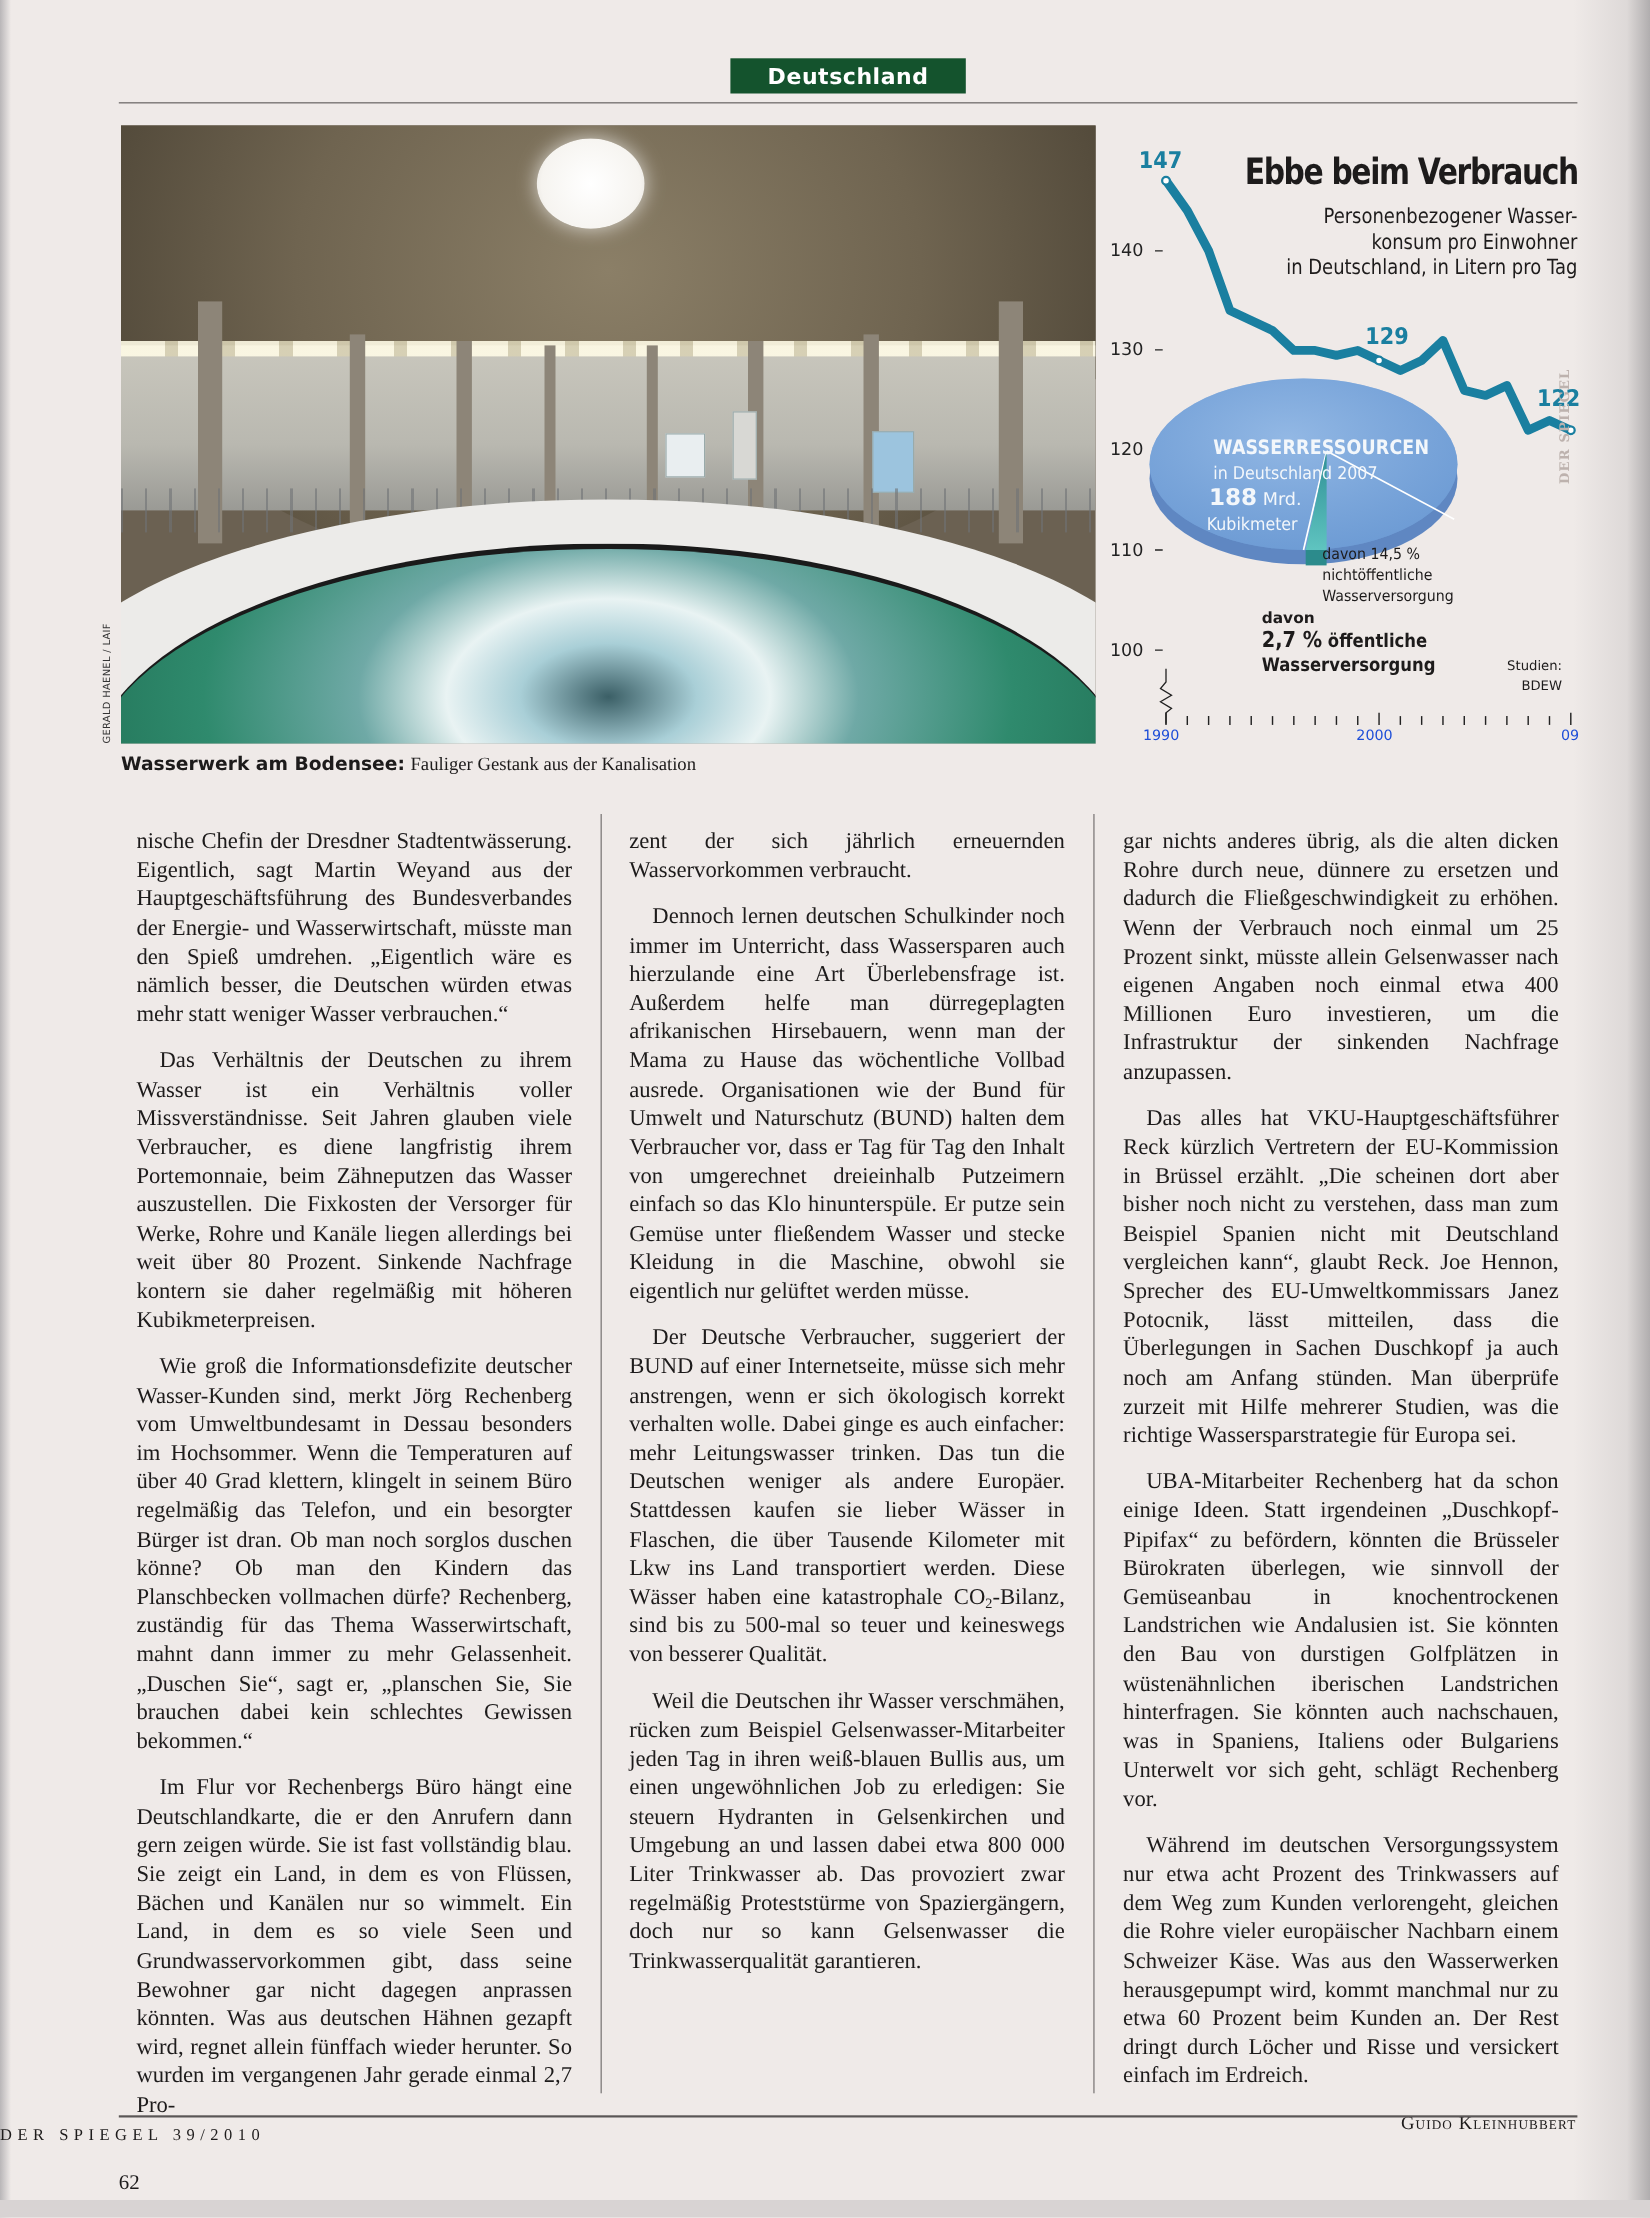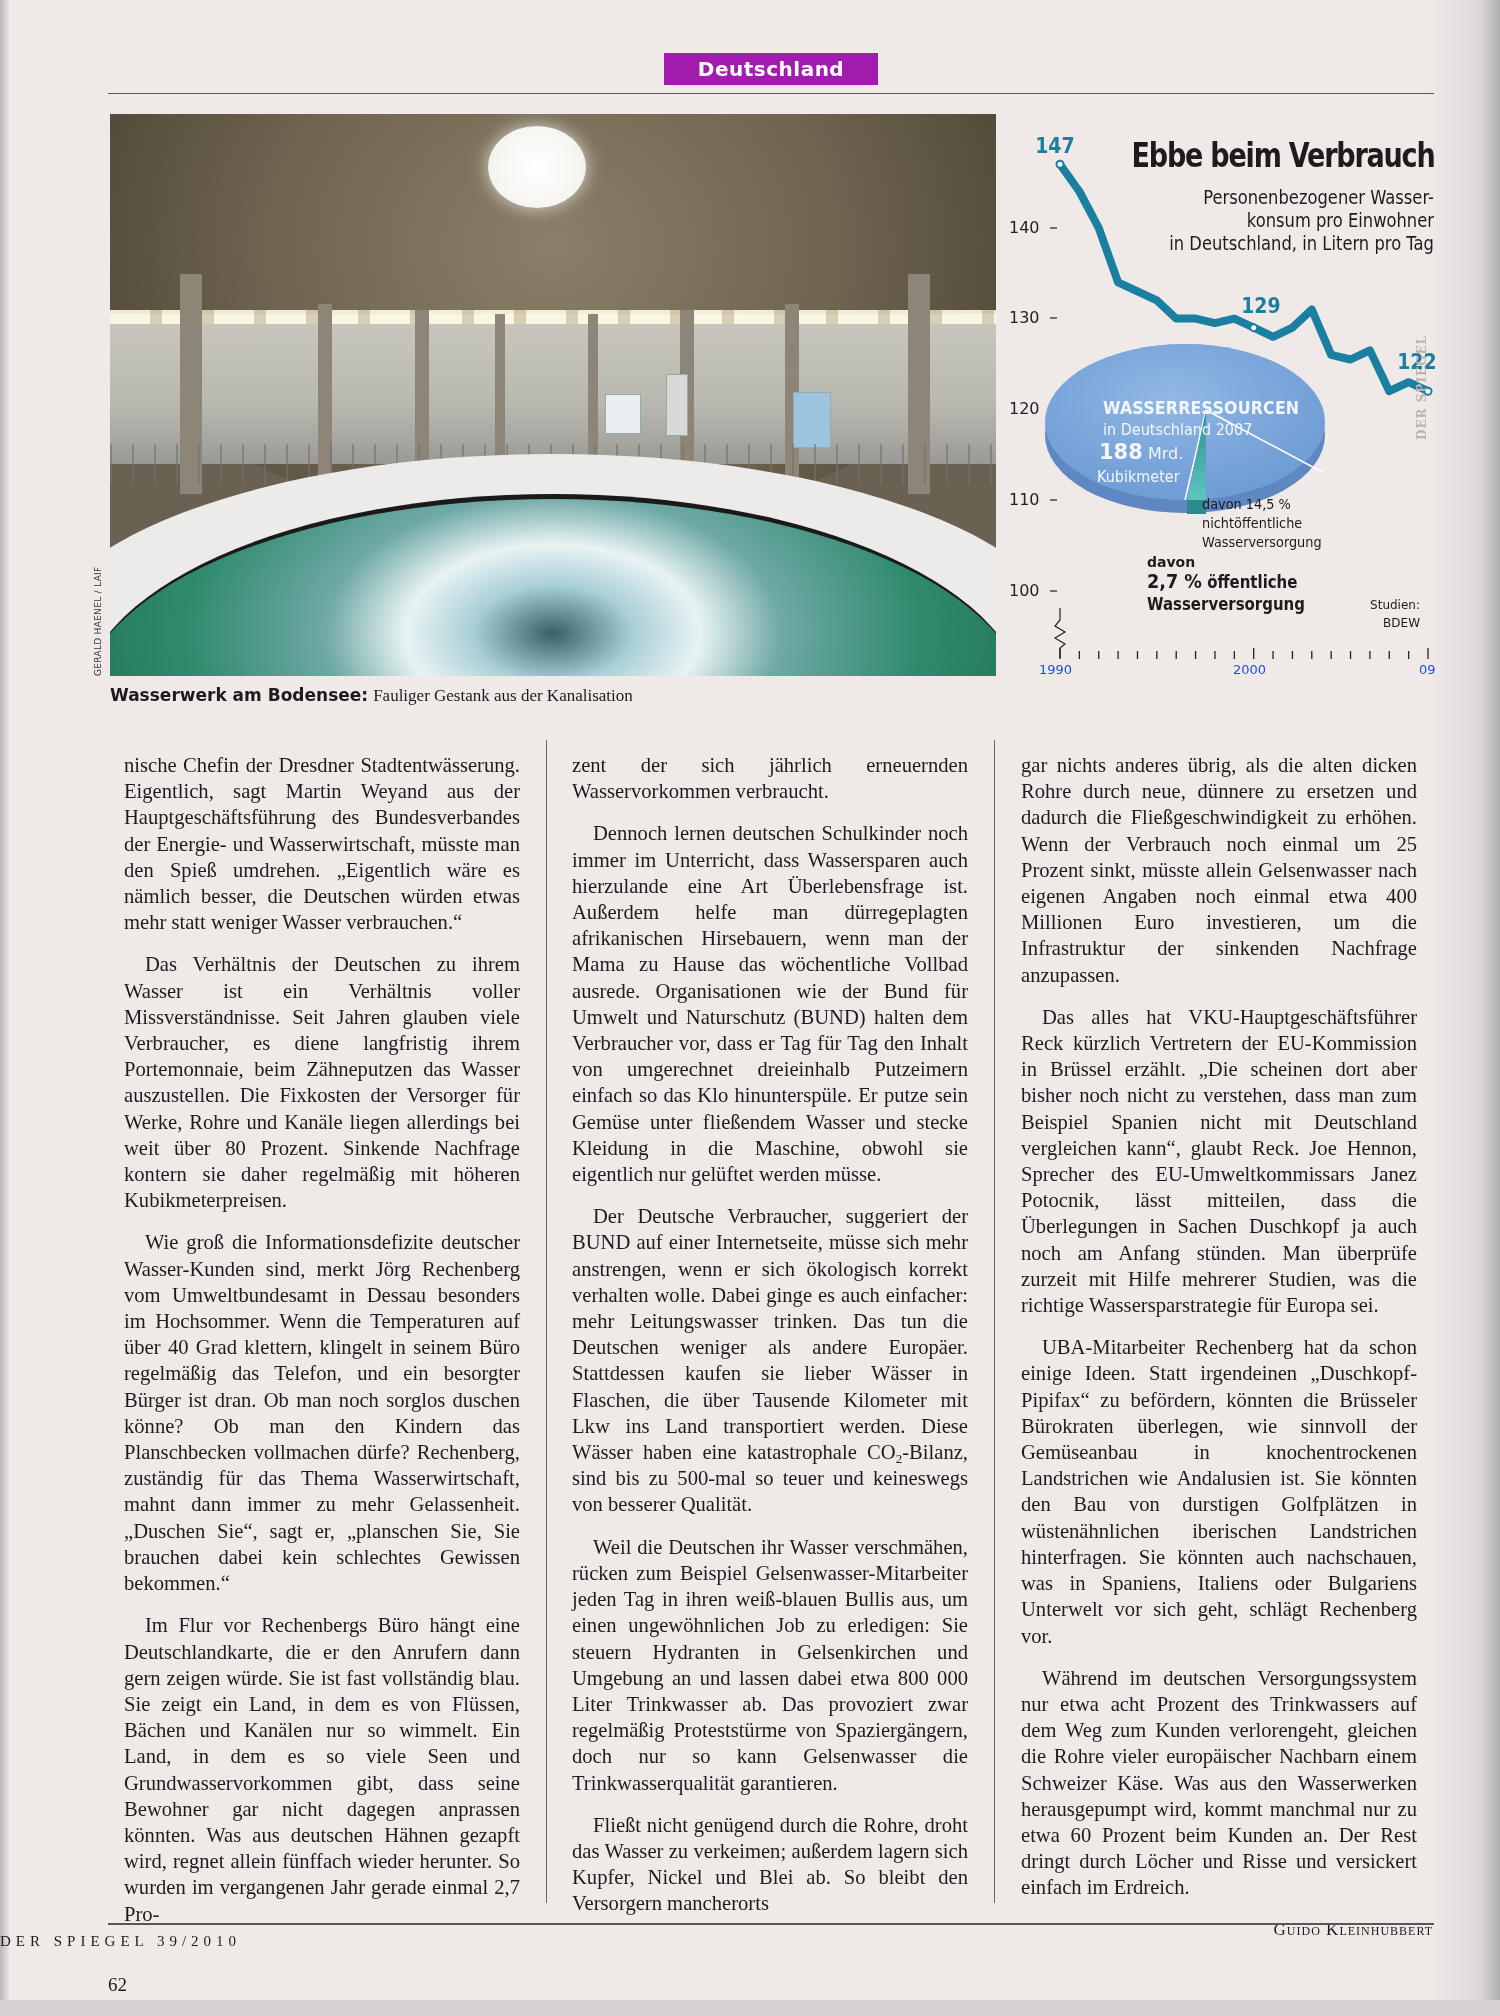--- a/index.html
+++ b/index.html
@@ -14,21 +14,21 @@
     background: linear-gradient(to right, rgba(239,234,232,0) 0%, rgba(200,196,196,0.45) 70%, rgba(150,148,150,0.7) 100%);
   }
   .page-shade-left {
     position: absolute; left: 0; top: 0; width: 10px; height: 2016px;
     background: linear-gradient(to right, #b9b6b8, rgba(239,234,232,0));
   }
   .bottom-strip { position: absolute; left: 0; bottom: 0; width: 1500px; height: 16px; background: #d8d3d3; }
 
   .section-badge {
     position: absolute; left: 664px; top: 53px; width: 214px; height: 32px;
-    background: #a21caf; color: #fff;
+    background: #14532d; color: #fff;
     font-family: "DejaVu Sans", sans-serif; font-weight: bold; font-size: 20px;
     display: flex; align-items: center; justify-content: center; letter-spacing: 0.5px;
   }
   .rule { position: absolute; height: 1px; background: #5a5656; }
   .rule.top { left: 108px; top: 93px; width: 1326px; }
   .rule.bottom { left: 108px; top: 1923px; width: 1326px; height: 2px; }
 
   
   .photo {
     position: absolute; left: 110px; top: 114px; width: 886px; height: 562px; overflow: hidden;
@@ -279,21 +279,20 @@
     <p class="indent">Das Verhältnis der Deutschen zu ihrem Wasser ist ein Verhältnis voller Missverständnisse. Seit Jahren glauben viele Verbraucher, es diene langfristig ihrem Portemonnaie, beim Zähneputzen das Wasser auszustellen. Die Fixkosten der Versorger für Werke, Rohre und Kanäle liegen allerdings bei weit über 80 Prozent. Sinkende Nachfrage kontern sie daher regelmäßig mit höheren Kubikmeterpreisen.</p>
     <p class="indent">Wie groß die Informationsdefizite deutscher Wasser-Kunden sind, merkt Jörg Rechenberg vom Umweltbundesamt in Dessau besonders im Hochsommer. Wenn die Temperaturen auf über 40 Grad klettern, klingelt in seinem Büro regelmäßig das Telefon, und ein besorgter Bürger ist dran. Ob man noch sorglos duschen könne? Ob man den Kindern das Planschbecken vollmachen dürfe? Rechenberg, zuständig für das Thema Wasserwirtschaft, mahnt dann immer zu mehr Gelassenheit. „Duschen Sie“, sagt er, „planschen Sie, Sie brauchen dabei kein schlechtes Gewissen bekommen.“</p>
     <p class="indent">Im Flur vor Rechenbergs Büro hängt eine Deutschlandkarte, die er den Anrufern dann gern zeigen würde. Sie ist fast vollständig blau. Sie zeigt ein Land, in dem es von Flüssen, Bächen und Kanälen nur so wimmelt. Ein Land, in dem es so viele Seen und Grundwasservorkommen gibt, dass seine Bewohner gar nicht dagegen anprassen könnten. Was aus deutschen Hähnen gezapft wird, regnet allein fünffach wieder herunter. So wurden im vergangenen Jahr gerade einmal 2,7 Pro-</p>
   </div>
 <div class="col-divider" style="left:546px;"></div>
 <div class="col c2" id="col2">
     <p>zent der sich jährlich erneuernden Wasservorkommen verbraucht.</p>
     <p class="indent">Dennoch lernen deutschen Schulkinder noch immer im Unterricht, dass Wassersparen auch hierzulande eine Art Überlebensfrage ist. Außerdem helfe man dürregeplagten afrikanischen Hirsebauern, wenn man der Mama zu Hause das wöchentliche Vollbad ausrede. Organisationen wie der Bund für Umwelt und Naturschutz (BUND) halten dem Verbraucher vor, dass er Tag für Tag den Inhalt von umgerechnet dreieinhalb Putzeimern einfach so das Klo hinunterspüle. Er putze sein Gemüse unter fließendem Wasser und stecke Kleidung in die Maschine, obwohl sie eigentlich nur gelüftet werden müsse.</p>
     <p class="indent">Der Deutsche Verbraucher, suggeriert der BUND auf einer Internetseite, müsse sich mehr anstrengen, wenn er sich ökologisch korrekt verhalten wolle. Dabei ginge es auch einfacher: mehr Leitungswasser trinken. Das tun die Deutschen weniger als andere Europäer. Stattdessen kaufen sie lieber Wässer in Flaschen, die über Tausende Kilometer mit Lkw ins Land transportiert werden. Diese Wässer haben eine katastrophale CO<sub>2</sub>-Bilanz, sind bis zu 500-mal so teuer und keineswegs von besserer Qualität.</p>
     <p class="indent">Weil die Deutschen ihr Wasser verschmähen, rücken zum Beispiel Gelsenwasser-Mitarbeiter jeden Tag in ihren weiß-blauen Bullis aus, um einen ungewöhnlichen Job zu erledigen: Sie steuern Hydranten in Gelsenkirchen und Umgebung an und lassen dabei etwa 800 000 Liter Trinkwasser ab. Das provoziert zwar regelmäßig Proteststürme von Spaziergängern, doch nur so kann Gelsenwasser die Trinkwasserqualität garantieren.</p>
-    <p class="indent">Fließt nicht genügend durch die Rohre, droht das Wasser zu verkeimen; außerdem lagern sich Kupfer, Nickel und Blei ab. So bleibt den Versorgern mancherorts</p>
   </div>
 <div class="col-divider" style="left:994px;"></div>
 <div class="col c3" id="col3">
     <p>gar nichts anderes übrig, als die alten dicken Rohre durch neue, dünnere zu ersetzen und dadurch die Fließgeschwindigkeit zu erhöhen. Wenn der Verbrauch noch einmal um 25 Prozent sinkt, müsste allein Gelsenwasser nach eigenen Angaben noch einmal etwa 400 Millionen Euro investieren, um die Infrastruktur der sinkenden Nachfrage anzupassen.</p>
     <p class="indent">Das alles hat VKU-Hauptgeschäftsführer Reck kürzlich Vertretern der EU-Kommission in Brüssel erzählt. „Die scheinen dort aber bisher noch nicht zu verstehen, dass man zum Beispiel Spanien nicht mit Deutschland vergleichen kann“, glaubt Reck. Joe Hennon, Sprecher des EU-Umweltkommissars Janez Potocnik, lässt mitteilen, dass die Überlegungen in Sachen Duschkopf ja auch noch am Anfang stünden. Man überprüfe zurzeit mit Hilfe mehrerer Studien, was die richtige Wassersparstrategie für Europa sei.</p>
     <p class="indent">UBA-Mitarbeiter Rechenberg hat da schon einige Ideen. Statt irgendeinen „Duschkopf-Pipifax“ zu befördern, könnten die Brüsseler Bürokraten überlegen, wie sinnvoll der Gemüseanbau in knochentrockenen Landstrichen wie Andalusien ist. Sie könnten den Bau von durstigen Golfplätzen in wüstenähnlichen iberischen Landstrichen hinterfragen. Sie könnten auch nachschauen, was in Spaniens, Italiens oder Bulgariens Unterwelt vor sich geht, schlägt Rechenberg vor.</p>
     <p class="indent">Während im deutschen Versorgungssystem nur etwa acht Prozent des Trinkwassers auf dem Weg zum Kunden verlorengeht, gleichen die Rohre vieler europäischer Nachbarn einem Schweizer Käse. Was aus den Wasserwerken herausgepumpt wird, kommt manchmal nur zu etwa 60 Prozent beim Kunden an. Der Rest dringt durch Löcher und Risse und versickert einfach im Erdreich.</p>
     <span class="author">Guido Kleinhubbert</span>
   </div>
 

